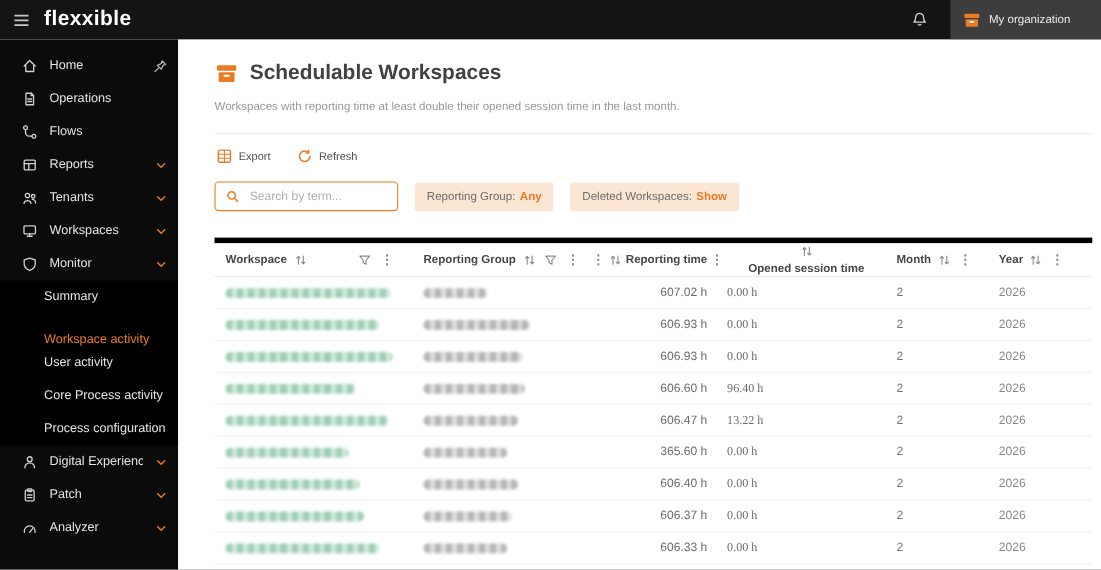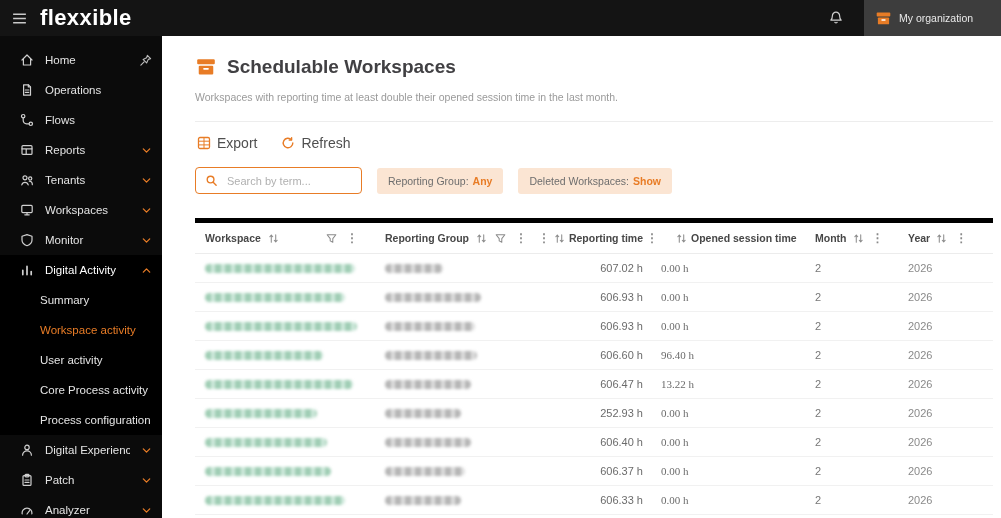--- a/index.html
+++ b/index.html
@@ -4,21 +4,21 @@
 <style>
   html,body{margin:0;padding:0;background:#222;}
   #app{width:1001px;height:518px;overflow:hidden;position:relative;background:#fff;
        font-family:"Liberation Sans",sans-serif;-webkit-font-smoothing:antialiased;}
   :root{--accent:#e87c26;}
 
   
   .topbar{height:36px;background:#141414;display:flex;align-items:center;color:#fff;}
   .hamburger{width:38px;display:flex;justify-content:center;color:#c9c9c9;cursor:pointer;}
   .hamburger svg{width:17px;height:17px;}
-  .logo{font-size:22px;font-weight:700;color:#fff;letter-spacing:.4px;margin-left:2px;}
+  .logo{font-size:19px;font-weight:700;color:#fff;letter-spacing:.4px;margin-left:2px;}
   .topbar-right{margin-left:auto;display:flex;align-items:center;height:100%;}
   .bell{width:16px;height:16px;margin-right:20px;cursor:pointer;}
   .bell svg{width:16px;height:16px;}
   .orgbox{height:100%;background:#3d3d3d;display:flex;align-items:center;gap:7px;
           padding:0 16px 0 11px;cursor:pointer;min-width:110px;}
   .orgbox .ic-box{width:17px;height:17px;}
   .orgbox .ic-box svg{width:17px;height:17px;}
   .orgbox span.olbl{font-size:10.5px;color:#e9e9e9;}
 
   
@@ -28,36 +28,36 @@
            font-size:11.5px;color:#e4e4e4;cursor:pointer;white-space:nowrap;}
   .sb-item .ic{width:14px;height:14px;color:#d0d0d0;flex:none;display:flex;}
   .sb-item .ic svg{width:14px;height:14px;}
   .sb-item .lbl{flex:1;overflow:hidden;}
   .sb-chev{width:11px;height:11px;color:var(--accent);flex:none;display:flex;}
   .sb-chev svg{width:11px;height:11px;}
   .sb-chev.up{transform:rotate(180deg);}
   .sb-item.expanded{color:#fff;background:#000;}
   .sb-sub{background:#000;}
   .sb-item.sub{padding-left:40px;}
-  .sb-item.sub.active{color:var(--accent);}
+  .sb-item.sub.active{color:var(--accent);align-items:flex-end;}
   .pin{width:13px;height:13px;display:flex;color:#bdbdbd;}
   .pin svg{width:13px;height:13px;}
 
   
   .main{flex:1;background:#fff;overflow:hidden;}
   .main-inner{padding:20px 8px 0 33px;}
   .page-head{display:flex;align-items:center;gap:10px;}
   .ic-box-lg{width:22px;height:22px;}
   .ic-box-lg svg{width:22px;height:22px;}
   .title{font-size:19px;font-weight:700;color:#414043;margin:0;}
   .subtitle{margin-top:13px;font-size:10.5px;color:#9a9a9a;}
   .divider{border-top:1px solid #ededed;margin-top:18px;}
 
   .toolbar{display:flex;align-items:center;gap:24px;padding:13px 0 12px 2px;}
-  .tool{display:flex;align-items:center;gap:6px;font-size:14px;color:#4f4f4f;cursor:pointer;}
+  .tool{display:flex;align-items:center;gap:6px;font-size:10px;color:#4f4f4f;cursor:pointer;}
   .tool .tic{width:14px;height:14px;display:flex;}
   .tool .tic svg{width:14px;height:14px;}
 
   .search-row{display:flex;align-items:center;gap:15px;margin-top:4px;}
   .search{display:flex;align-items:center;gap:7px;border:1px solid var(--accent);border-radius:4px;
           height:27px;width:167px;padding:0 9px;background:#fff;box-sizing:border-box;}
   .search .sic{width:13px;height:13px;display:flex;}
   .search .sic svg{width:13px;height:13px;}
   .search input{border:none;outline:none;font-size:11px;color:#555;width:100%;
                 font-family:"Liberation Sans",sans-serif;background:transparent;}
@@ -73,21 +73,21 @@
   .hl{font-size:10.5px;font-weight:700;color:#474747;white-space:nowrap;}
   .hic{width:13px;height:13px;display:flex;cursor:pointer;flex:none;}
   .hic svg{width:13px;height:13px;}
   .keb{color:#8a8a8a;font-weight:700;font-size:12px;cursor:pointer;padding:0 2px;}
   .sp{flex:1;}
 
   .c-ws{width:165px;display:flex;align-items:center;gap:6px;padding-left:10px;box-sizing:border-box;}
   .c-grp{width:175px;display:flex;align-items:center;gap:6px;padding-left:25px;box-sizing:border-box;text-align:right;}
   .c-k{width:18px;display:flex;justify-content:center;align-items:center;}
   .c-rt{width:90px;display:flex;align-items:center;justify-content:flex-end;gap:3px;}
-  .c-ost{width:130px;display:flex;align-items:center;gap:3px;padding-left:14px;box-sizing:border-box;}
+  .c-ost{width:130px;display:flex;align-items:center;gap:3px;padding-left:14px;box-sizing:border-box;flex-direction:column;}
   .c-mo{width:90px;display:flex;align-items:center;gap:5px;padding-left:24px;box-sizing:border-box;}
   .c-yr{width:90px;display:flex;align-items:center;gap:5px;padding-left:27px;box-sizing:border-box;}
 
   .trow{display:flex;align-items:center;height:28px;border-bottom:1px solid #f1f1f1;cursor:pointer;}
   .v-rt{width:90px;text-align:right;color:#6b6b6b;}
   .v-ost{width:130px;padding-right:36px;box-sizing:border-box;color:#6b6b6b;font-family:Liberation Serif, serif;}
   .v-mo{width:90px;padding-left:24px;box-sizing:border-box;color:#777;}
   .v-yr{width:90px;padding-left:27px;box-sizing:border-box;color:#8a8a8a;}
 
   .bar{height:9px;border-radius:5px;filter:blur(1.6px);}
@@ -209,33 +209,20 @@
               <path d="M7 1.6 12 3.3V7c0 2.9-2.1 4.7-5 5.7C4.1 11.7 2 9.9 2 7V3.3Z"></path>
             </svg>
           </div>
           <div class="lbl">Monitor</div>
           <div class="sb-chev">
             <svg viewBox="0 0 12 12" fill="none" stroke="currentColor" stroke-width="1.4" stroke-linecap="round" stroke-linejoin="round">
               <path d="M2.5 4.2 6 7.8l3.5-3.6"></path>
             </svg>
           </div>
         </div>
-        <div class="sb-item expanded">
-          <div class="ic">
-            <svg viewBox="0 0 14 14" fill="none" stroke="currentColor" stroke-width="1.2" stroke-linecap="round" stroke-linejoin="round">
-              <path d="M2.8 11.6V7.4M7 11.6V3.4M11.2 11.6V8.6" stroke-width="1.7"></path>
-            </svg>
-          </div>
-          <div class="lbl">Digital Activity</div>
-          <div class="sb-chev up">
-            <svg viewBox="0 0 12 12" fill="none" stroke="currentColor" stroke-width="1.4" stroke-linecap="round" stroke-linejoin="round">
-              <path d="M2.5 4.2 6 7.8l3.5-3.6"></path>
-            </svg>
-          </div>
-        </div>
         <div class="sb-sub">
           <div class="sb-item sub">
             <div class="lbl">Summary</div>
           </div>
           <div class="sb-item sub active">
             <div class="lbl">Workspace activity</div>
           </div>
           <div class="sb-item sub">
             <div class="lbl">User activity</div>
           </div>
@@ -491,21 +478,21 @@
                 <div class="v-yr">2026</div>
               </div>
               <div class="trow">
                 <div class="c-ws">
                   <div class="bar ws-bar" style="width: 112px;"></div>
                 </div>
                 <div class="c-grp">
                   <div class="bar grp-bar" style="width: 76px;"></div>
                 </div>
                 <div class="c-k"></div>
-                <div class="v-rt">252.93 h</div>
+                <div class="v-rt">365.60 h</div>
                 <div class="c-k"></div>
                 <div class="v-ost">0.00 h</div>
                 <div class="v-mo">2</div>
                 <div class="v-yr">2026</div>
               </div>
               <div class="trow">
                 <div class="c-ws">
                   <div class="bar ws-bar" style="width: 122px;"></div>
                 </div>
                 <div class="c-grp">

